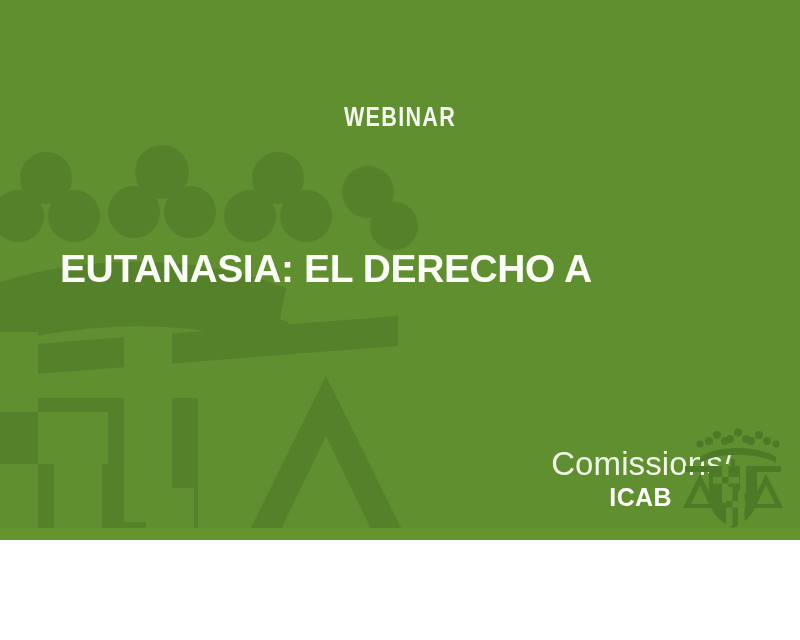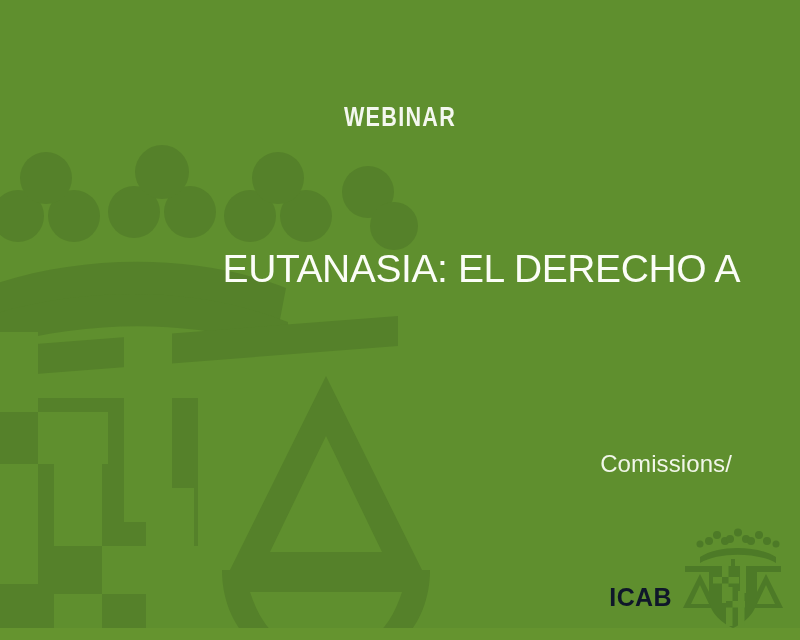--- a/index.html
+++ b/index.html
@@ -3,21 +3,21 @@
 <meta charset="utf-8">
 <style>
   html, body {
     margin: 0;
     padding: 0;
     background: #ffffff;
   }
   #poster {
     position: relative;
     width: 800px;
-    height: 640px;
+    height: 540px;
     overflow: hidden;
     background: #5f8f2e;
     font-family: "Liberation Sans", sans-serif;
     -webkit-font-smoothing: antialiased;
   }
 
   
   .watermark {
     position: absolute;
     left: -122px;
@@ -52,51 +52,51 @@
     line-height: 1;
     transform: scaleX(0.80);
   }
 
   
   .title {
     position: absolute;
     left: 60px;
     width: 680px;
     top: 246px;
-    text-align: right;
+    text-align: left;
     color: #fbfdf7;
     font-size: 39px;
-    font-weight: normal;
+    font-weight: bold;
     line-height: 45px;
     letter-spacing: -0.4px;
   }
 
   
   .commissions {
     position: absolute;
     right: 68px;
     top: 448px;
     text-align: left;
     color: #f1f6e9;
-    font-size: 24px;
+    font-size: 33px;
     font-weight: normal;
     line-height: 31px;
     letter-spacing: 0.1px;
   }
 
   
   .logo-lockup {
     position: absolute;
     right: 12px;
     bottom: 8px;
     display: flex;
     align-items: flex-end;
   }
   .logo-wordmark {
-    color: #0f172a;
+    color: #ffffff;
     font-size: 25px;
     font-weight: bold;
     letter-spacing: 0.4px;
     line-height: 1;
     padding-bottom: 22px;
     padding-right: 6px;
   }
   .logo-mark {
     width: 110px;
     height: 104px;

